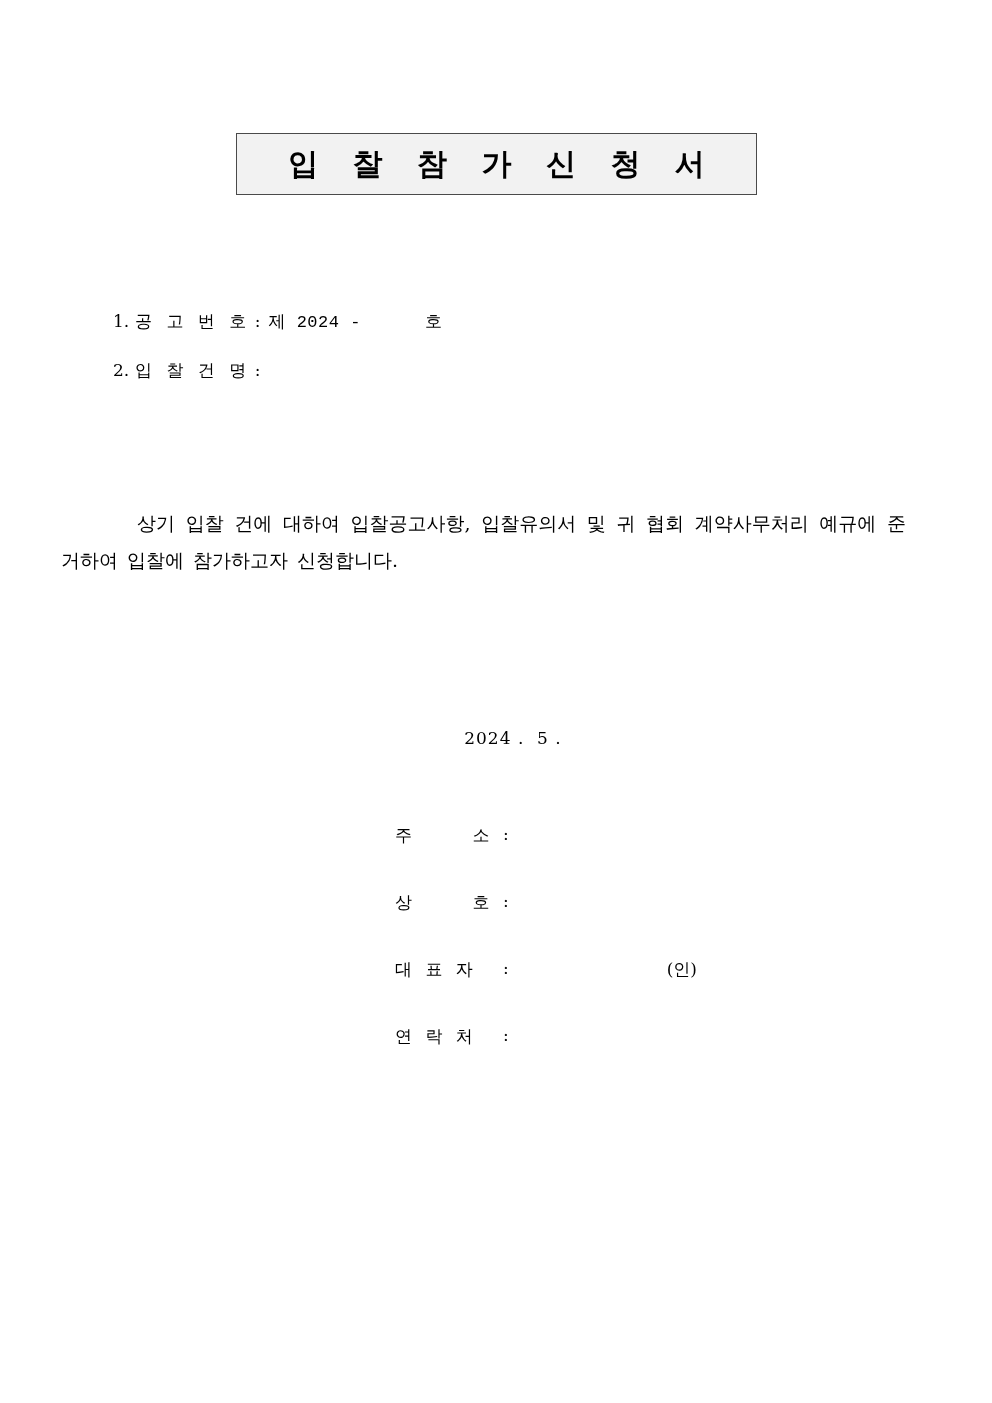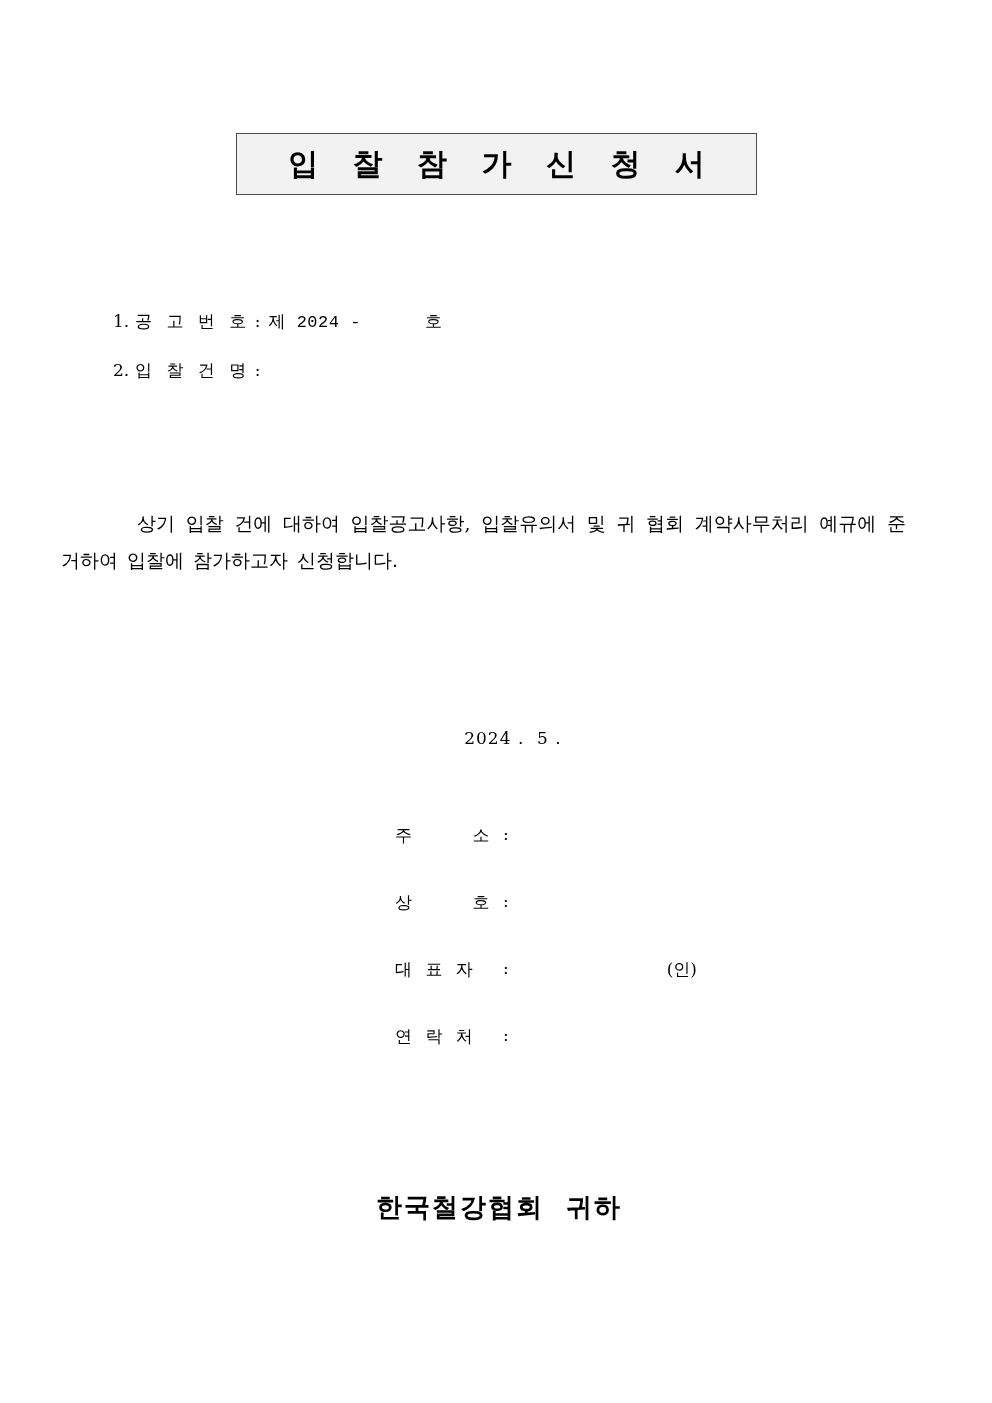--- a/index.html
+++ b/index.html
@@ -204,15 +204,14 @@
     </div>
 
     <div class="sig-row">
       <span class="sig-label">연 락 처</span>
       <span class="sig-colon">:</span>
       <span class="sig-fill"></span>
     </div>
 
   </div>
 
-  <div class="footer">한국철강협회  귀하</div>
 
 </div>
 
 </body></html>

